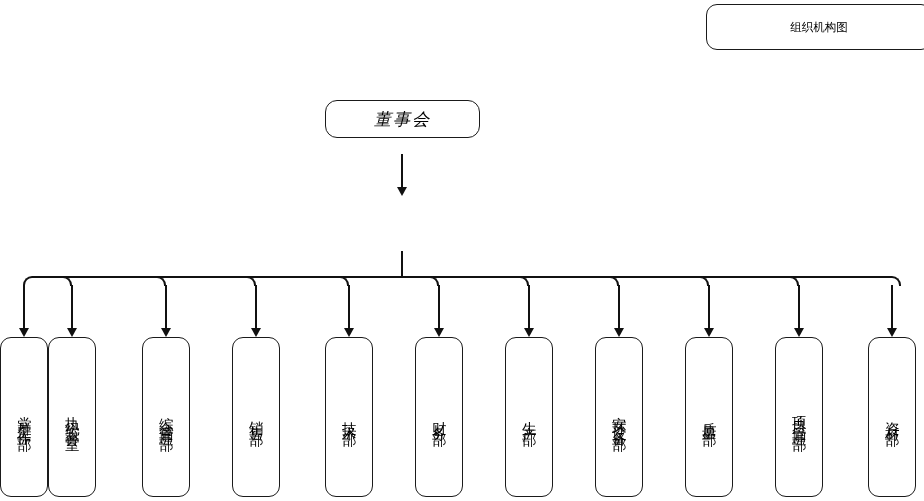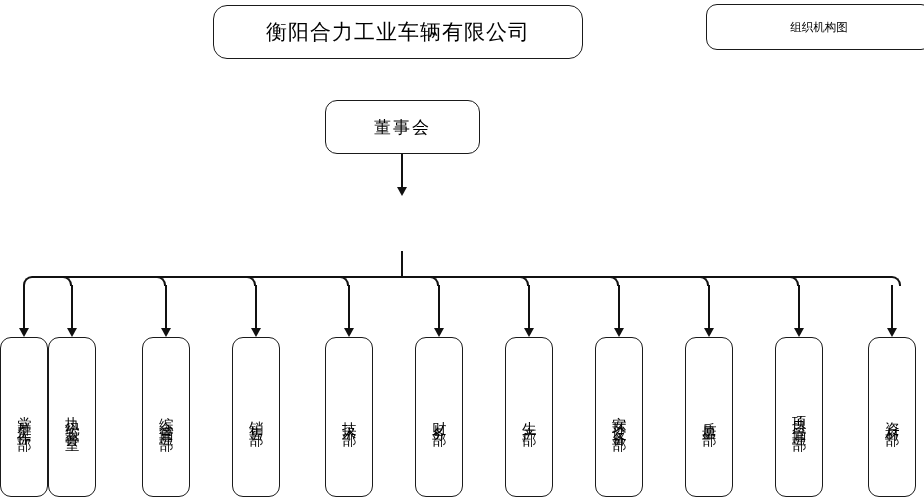--- a/index.html
+++ b/index.html
@@ -51,23 +51,24 @@
     line-height: 1.25;
     font-size: 11.5px;
   }
   .info-line {
     display: block;
     white-space: nowrap;
   }
   .node.level-box {
     left: 325px;
     width: 155px;
-    height: 54px;
+    height: 38px;
     font-size: 17px;
     letter-spacing: 2px;
+    font-style: italic;
   }
   .node.level-box.board {
     top: 100px;
   }
   .node.level-box.mgmt {
     top: 197px;
   }
   
   .node.dept {
     top: 337px;
@@ -124,23 +125,20 @@
     border-left: none;
     border-bottom: none;
     border-top-right-radius: 9px;
   }
 </style>
 </head>
 <body>
 
 <div id="canvas">
 
-  <div class="node top-title">
-    <span>衡阳合力工业车辆有限公司</span>
-  </div>
 
   <div class="node info-box">
     <span class="info-line">组织机构图</span>
   </div>
 
   <div class="node level-box board">
     <span>董事会</span>
   </div>
 
   <div class="conn vline" style="left:401px; top:154px; height:34px;"></div>

